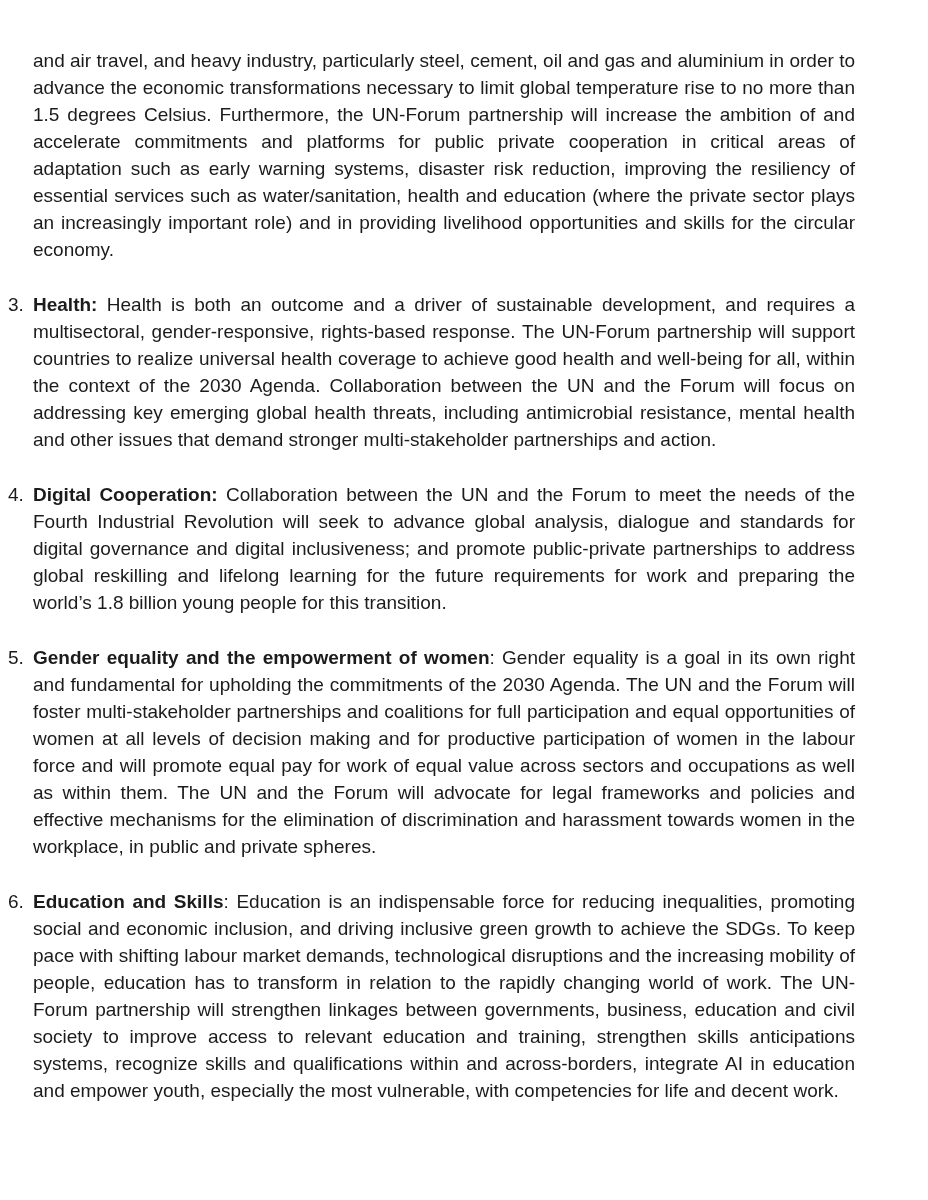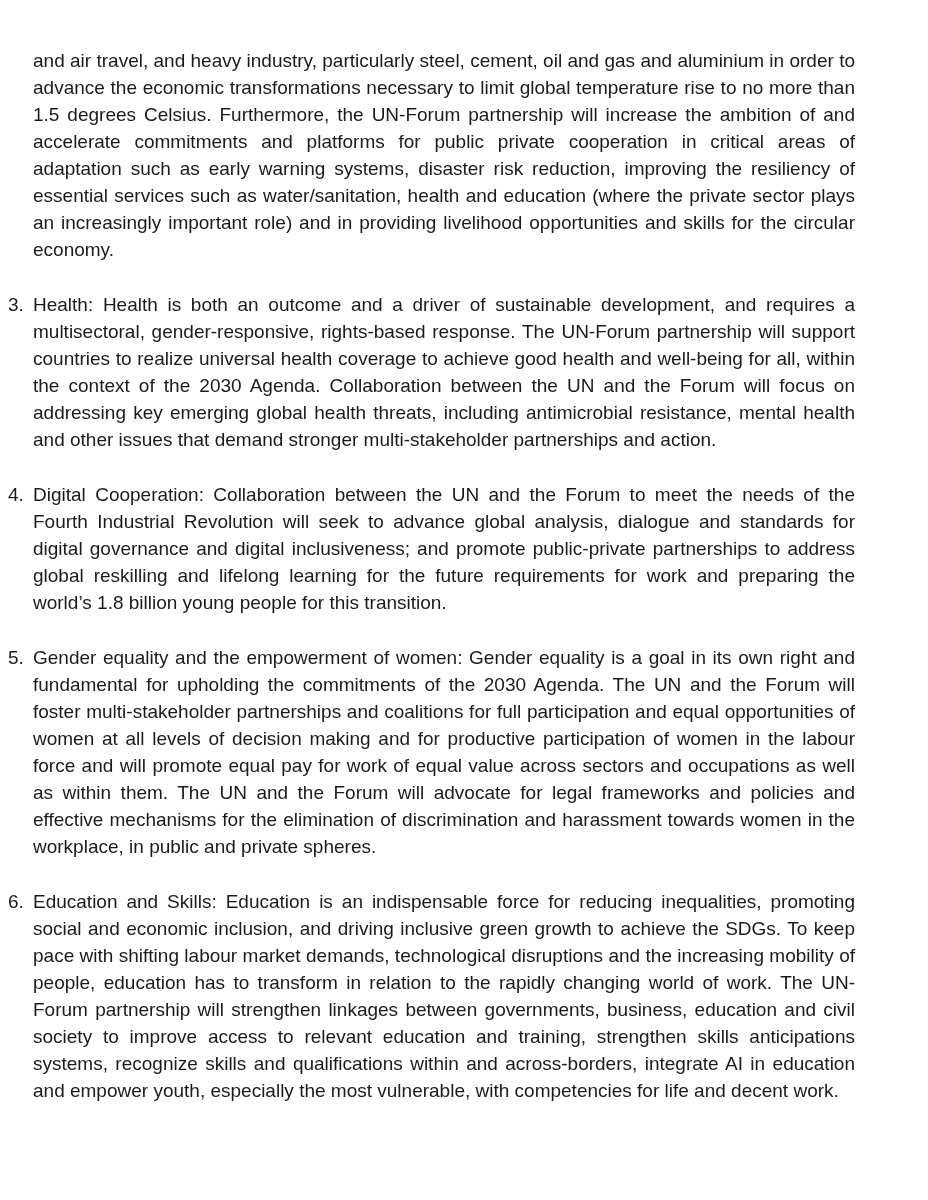--- a/index.html
+++ b/index.html
@@ -33,21 +33,21 @@
   }
   .list-item .num {
     flex: 0 0 25px;
     text-align: left;
   }
   .list-item .text {
     flex: 1 1 auto;
     text-align: justify;
   }
   .item-title {
-    font-weight: normal;
+    font-weight: bold;
   }
 </style>
 </head>
 <body>
 
 <div class="page">
 
   <p class="para-continuation">and air travel, and heavy industry, particularly steel, cement, oil and gas and aluminium in order to advance the economic transformations necessary to limit global temperature rise to no more than 1.5 degrees Celsius. Furthermore, the UN-Forum partnership will increase the ambition of and accelerate commitments and platforms for public private cooperation in critical areas of adaptation such as early warning systems, disaster risk reduction, improving the resiliency of essential services such as water/sanitation, health and education (where the private sector plays an increasingly important role) and in providing livelihood opportunities and skills for the circular economy.</p>
 
   <div class="list-item">

